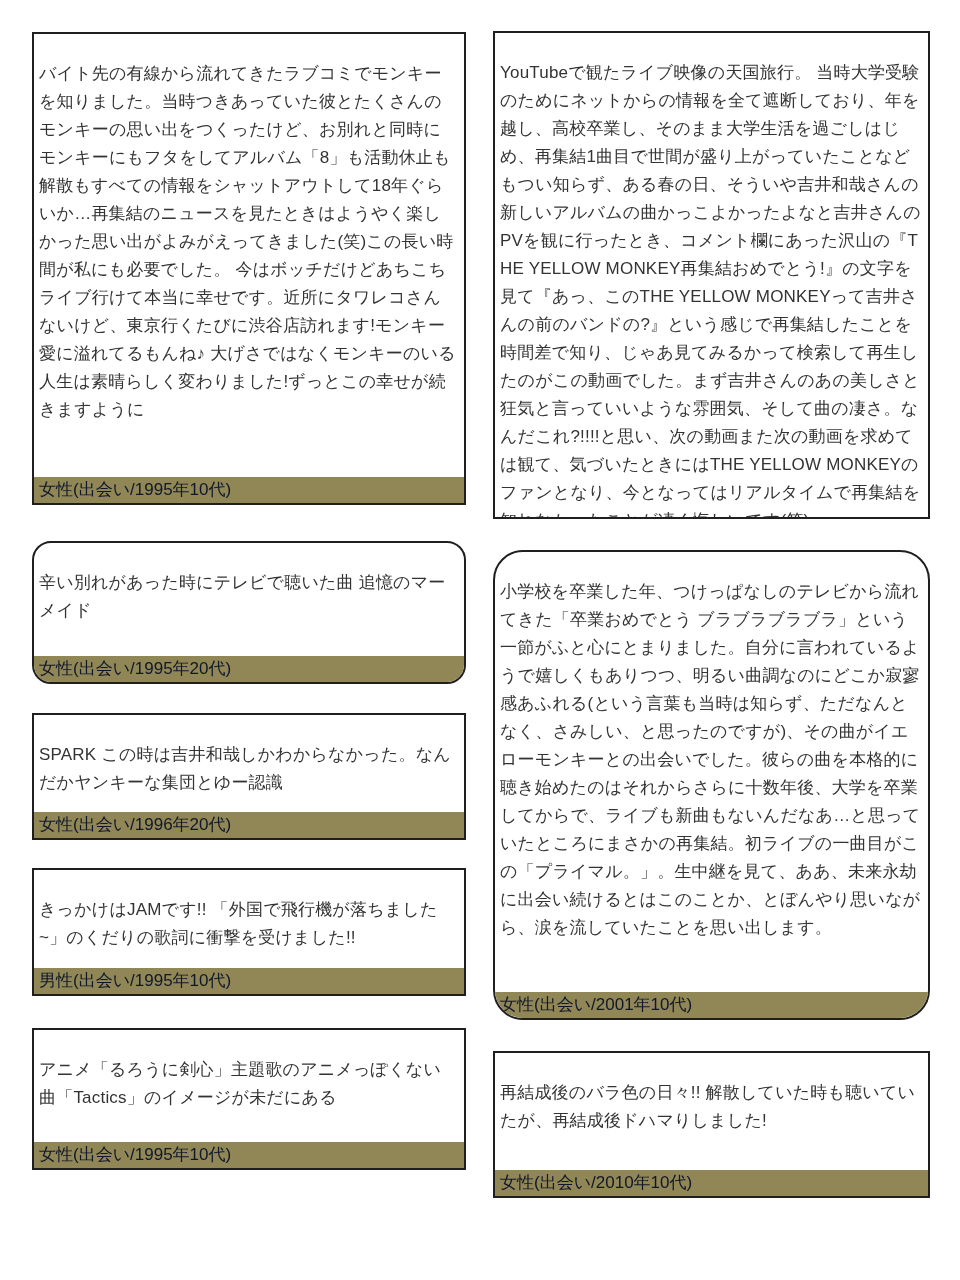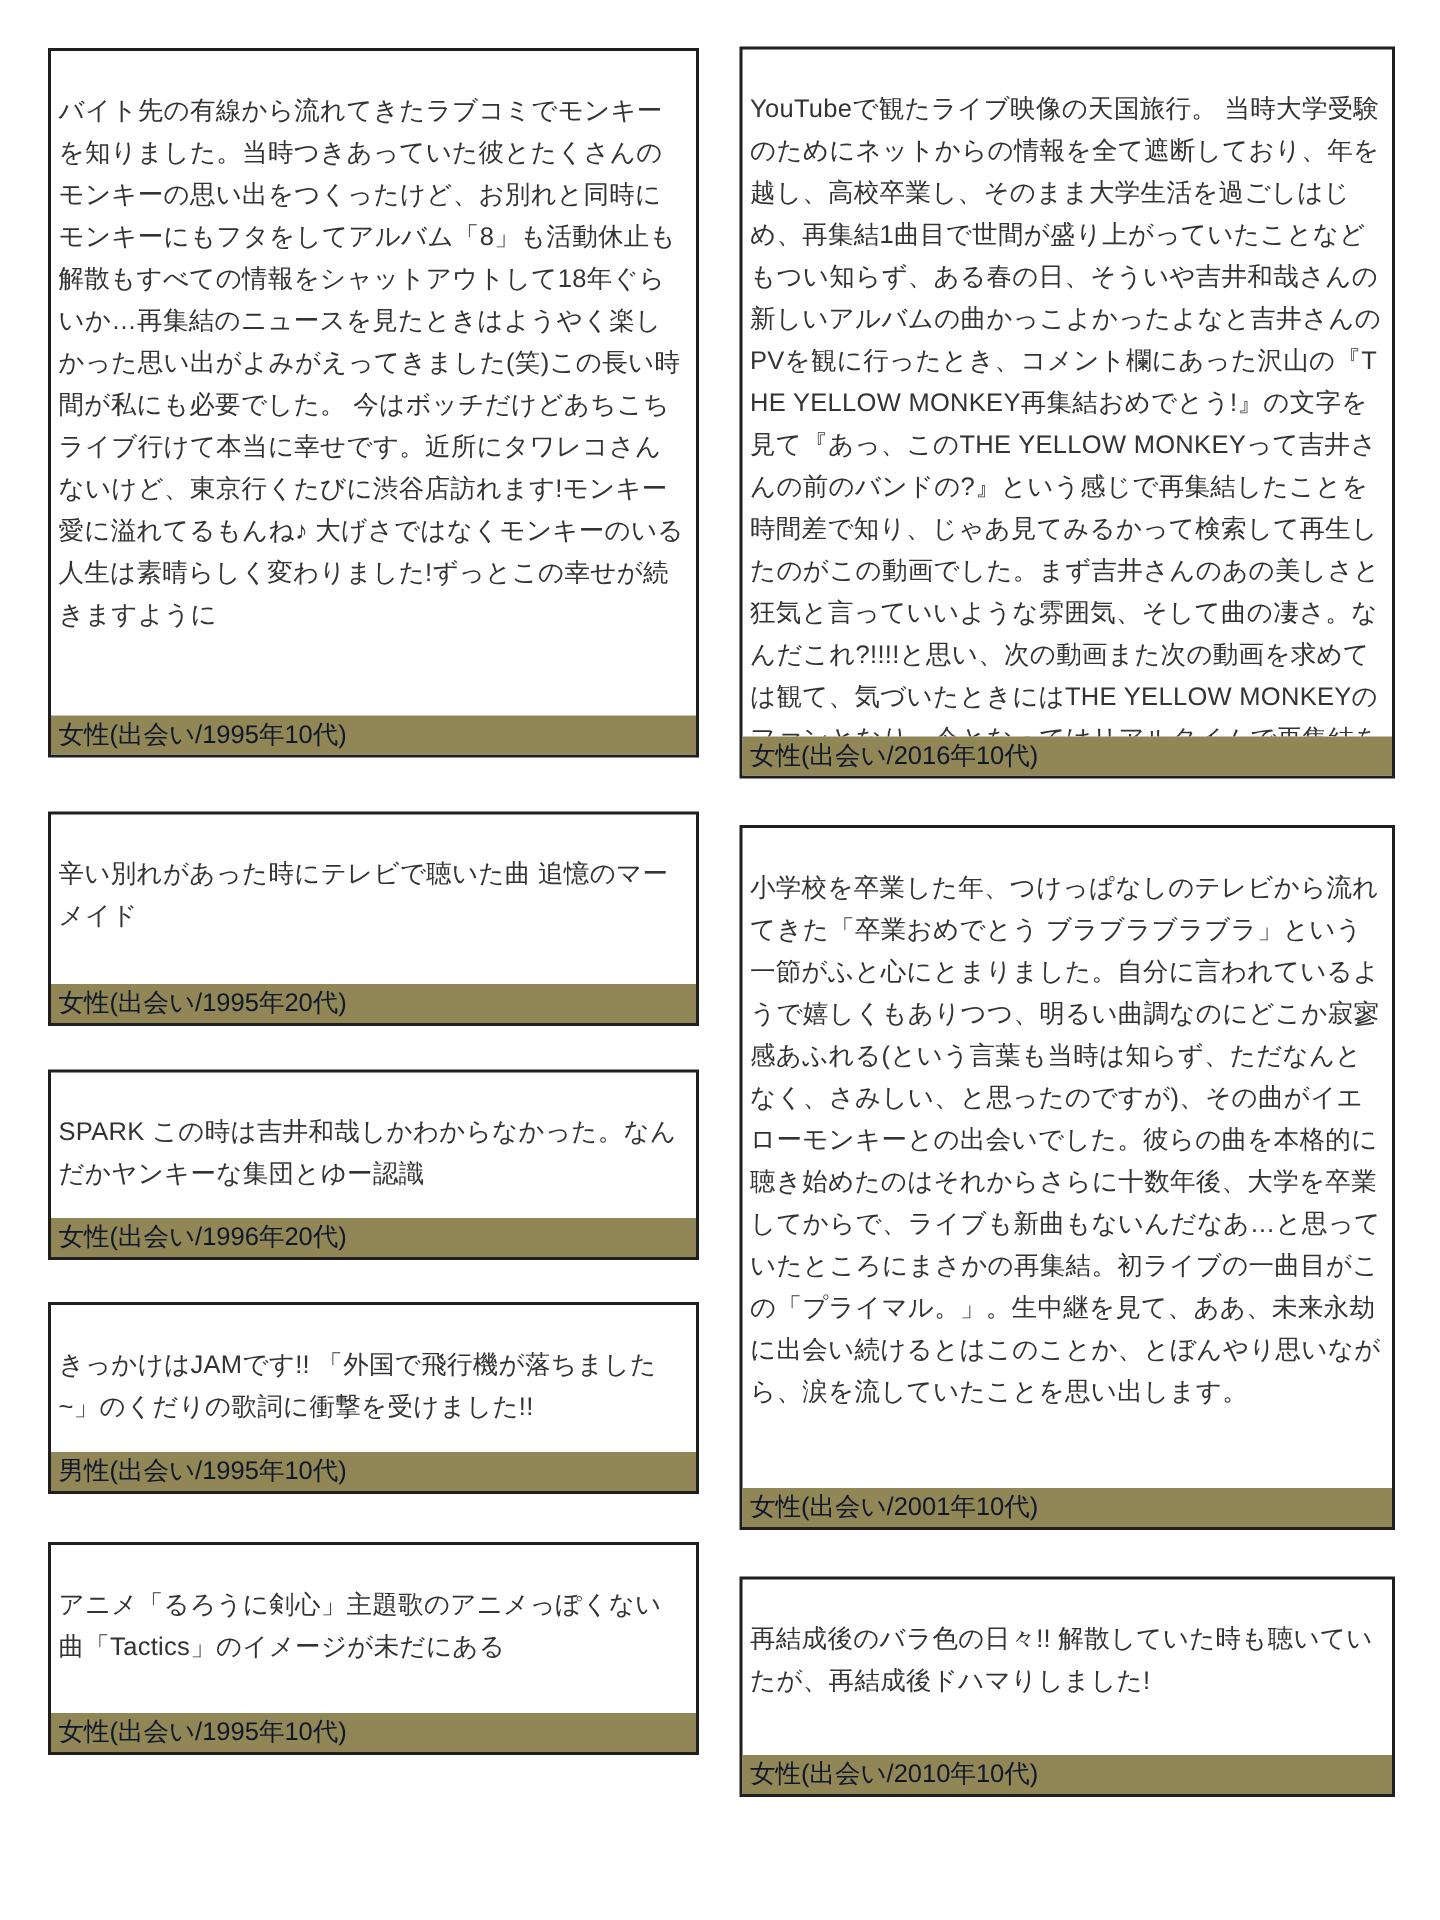--- a/index.html
+++ b/index.html
@@ -57,26 +57,26 @@
     line-height: 26px;
     background: #918756;
     color: #0f172a;
     font-size: 17px;
     padding-left: 5px;
     white-space: nowrap;
     overflow: hidden;
   }
   
   .c-l1 { height: 473px; margin-bottom: 36px; }
-  .c-l2 { height: 143px; margin-bottom: 29px; }
+  .c-l2 { height: 143px; margin-bottom: 29px; border-radius: 19px; }
   .c-l3 { height: 127px; margin-bottom: 28px; }
   .c-l4 { height: 128px; margin-bottom: 32px; }
   .c-l5 { height: 142px; margin-bottom: 0; }
   .c-r1 { height: 488px; margin-bottom: 31px; }
-  .c-r2 { height: 470px; margin-bottom: 31px; }
+  .c-r2 { height: 470px; margin-bottom: 31px; border-radius: 30px; }
   .c-r3 { height: 147px; margin-bottom: 12px; }
 </style>
 </head>
 <body>
 
 <div class="page">
 
   <div class="col col-left">
 
     <article class="card c-l1">
@@ -103,21 +103,20 @@
       <p class="card-body">アニメ「るろうに剣心」主題歌のアニメっぽくない曲「Tactics」のイメージが未だにある</p>
       <div class="card-footer">女性(出会い/1995年10代)</div>
     </article>
 
   </div>
 
   <div class="col col-right">
 
     <article class="card c-r1">
       <p class="card-body">YouTubeで観たライブ映像の天国旅行。 当時大学受験のためにネットからの情報を全て遮断しており、年を越し、高校卒業し、そのまま大学生活を過ごしはじめ、再集結1曲目で世間が盛り上がっていたことなどもつい知らず、ある春の日、そういや吉井和哉さんの新しいアルバムの曲かっこよかったよなと吉井さんのPVを観に行ったとき、コメント欄にあった沢山の『THE YELLOW MONKEY再集結おめでとう!』の文字を見て『あっ、このTHE YELLOW MONKEYって吉井さんの前のバンドの?』という感じで再集結したことを時間差で知り、じゃあ見てみるかって検索して再生したのがこの動画でした。まず吉井さんのあの美しさと狂気と言っていいような雰囲気、そして曲の凄さ。なんだこれ?!!!!と思い、次の動画また次の動画を求めては観て、気づいたときにはTHE YELLOW MONKEYのファンとなり、今となってはリアルタイムで再集結を知れなかったことが凄く悔しいです(笑)</p>
-      <div class="card-footer">女性(出会い/2016年10代)</div>
     </article>
 
     <article class="card c-r2">
       <p class="card-body">小学校を卒業した年、つけっぱなしのテレビから流れてきた「卒業おめでとう ブラブラブラブラ」という一節がふと心にとまりました。自分に言われているようで嬉しくもありつつ、明るい曲調なのにどこか寂寥感あふれる(という言葉も当時は知らず、ただなんとなく、さみしい、と思ったのですが)、その曲がイエローモンキーとの出会いでした。彼らの曲を本格的に聴き始めたのはそれからさらに十数年後、大学を卒業してからで、ライブも新曲もないんだなあ…と思っていたところにまさかの再集結。初ライブの一曲目がこの「プライマル。」。生中継を見て、ああ、未来永劫に出会い続けるとはこのことか、とぼんやり思いながら、涙を流していたことを思い出します。</p>
       <div class="card-footer">女性(出会い/2001年10代)</div>
     </article>
 
     <article class="card c-r3">
       <p class="card-body">再結成後のバラ色の日々!! 解散していた時も聴いていたが、再結成後ドハマりしました!</p>
       <div class="card-footer">女性(出会い/2010年10代)</div>

